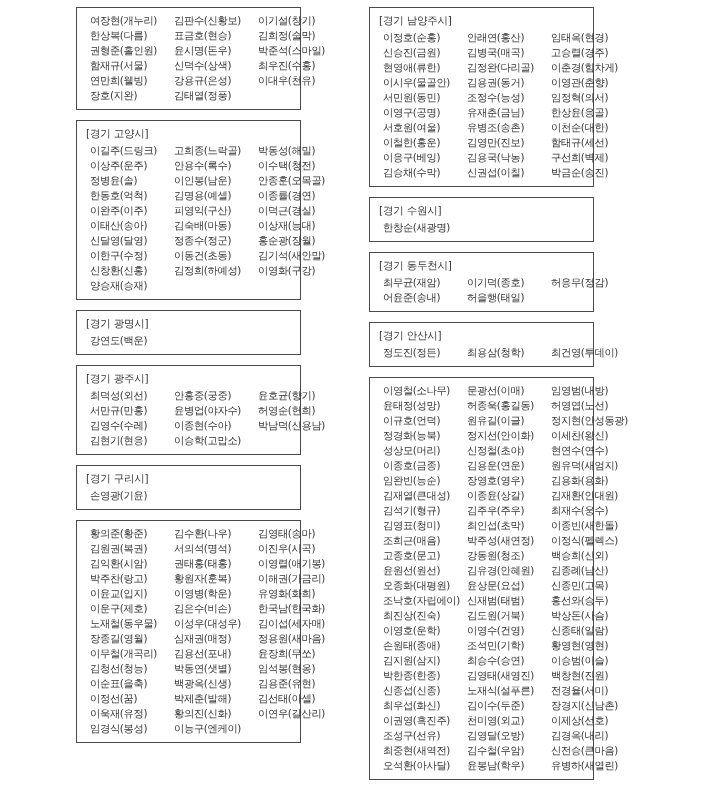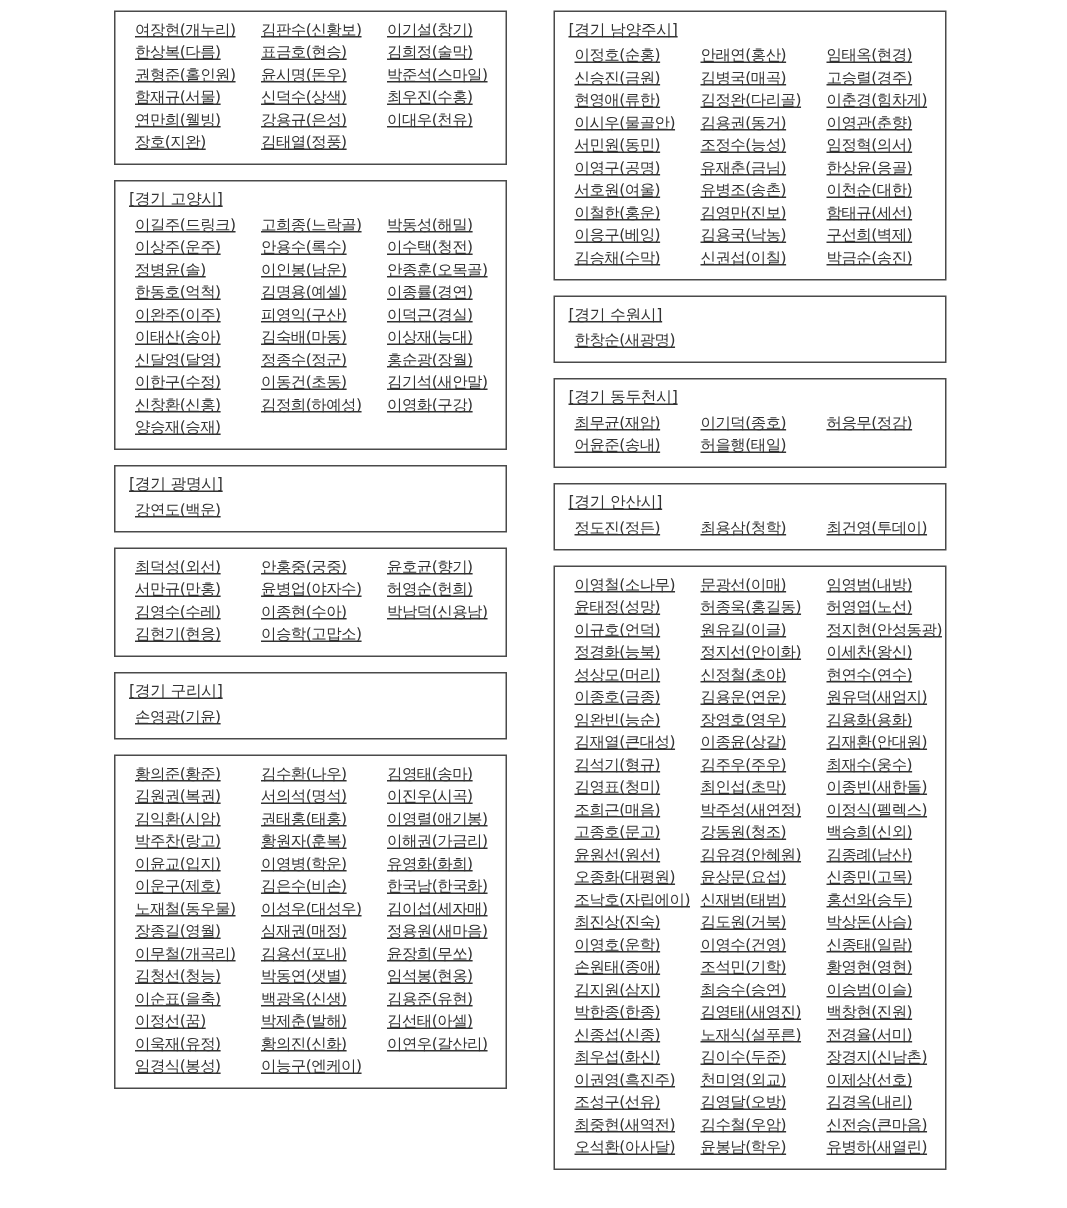--- a/index.html
+++ b/index.html
@@ -1,21 +1,21 @@
 <!DOCTYPE html>
 <html><head>
   <meta charset="utf-8">
   <style>
     html, body { margin: 0; padding: 0; background: #ffffff; }
     body {
       width: 711px; height: 805px; position: relative; overflow: hidden;
       font-family: "DejaVu Sans", "Liberation Sans", sans-serif;
       color: #333333;
     }
-    .col { position: absolute; top: 7px; width: 262px; text-decoration: underline; }
+    .col { position: absolute; top: 7px; width: 225px; }
     .col.left { left: 76px; }
     .col.right { left: 369px; }
     .box {
       border: 1.5px solid #4a4a4a;
       box-sizing: border-box;
       padding: 5px 6px 6px 9px;
       margin-bottom: 10px;
       background: #fff;
     }
     .box .title {
@@ -100,20 +100,21 @@
         <div class="cell">양승재(승재)</div>
       </div>
     </div>
     <div class="box">
       <div class="title">[경기 광명시]</div>
       <div class="grid">
         <div class="cell">강연도(백운)</div>
       </div>
     </div>
     <div class="box">
+      <div class="title">[경기 광주시]</div>
       <div class="grid">
         <div class="cell">최덕성(외선)</div>
         <div class="cell">안홍중(궁중)</div>
         <div class="cell">윤호균(향기)</div>
         <div class="cell">서만규(만홍)</div>
         <div class="cell">윤병업(야자수)</div>
         <div class="cell">허영순(헌희)</div>
         <div class="cell">김영수(수레)</div>
         <div class="cell">이종현(수아)</div>
         <div class="cell">박남덕(신용남)</div>

